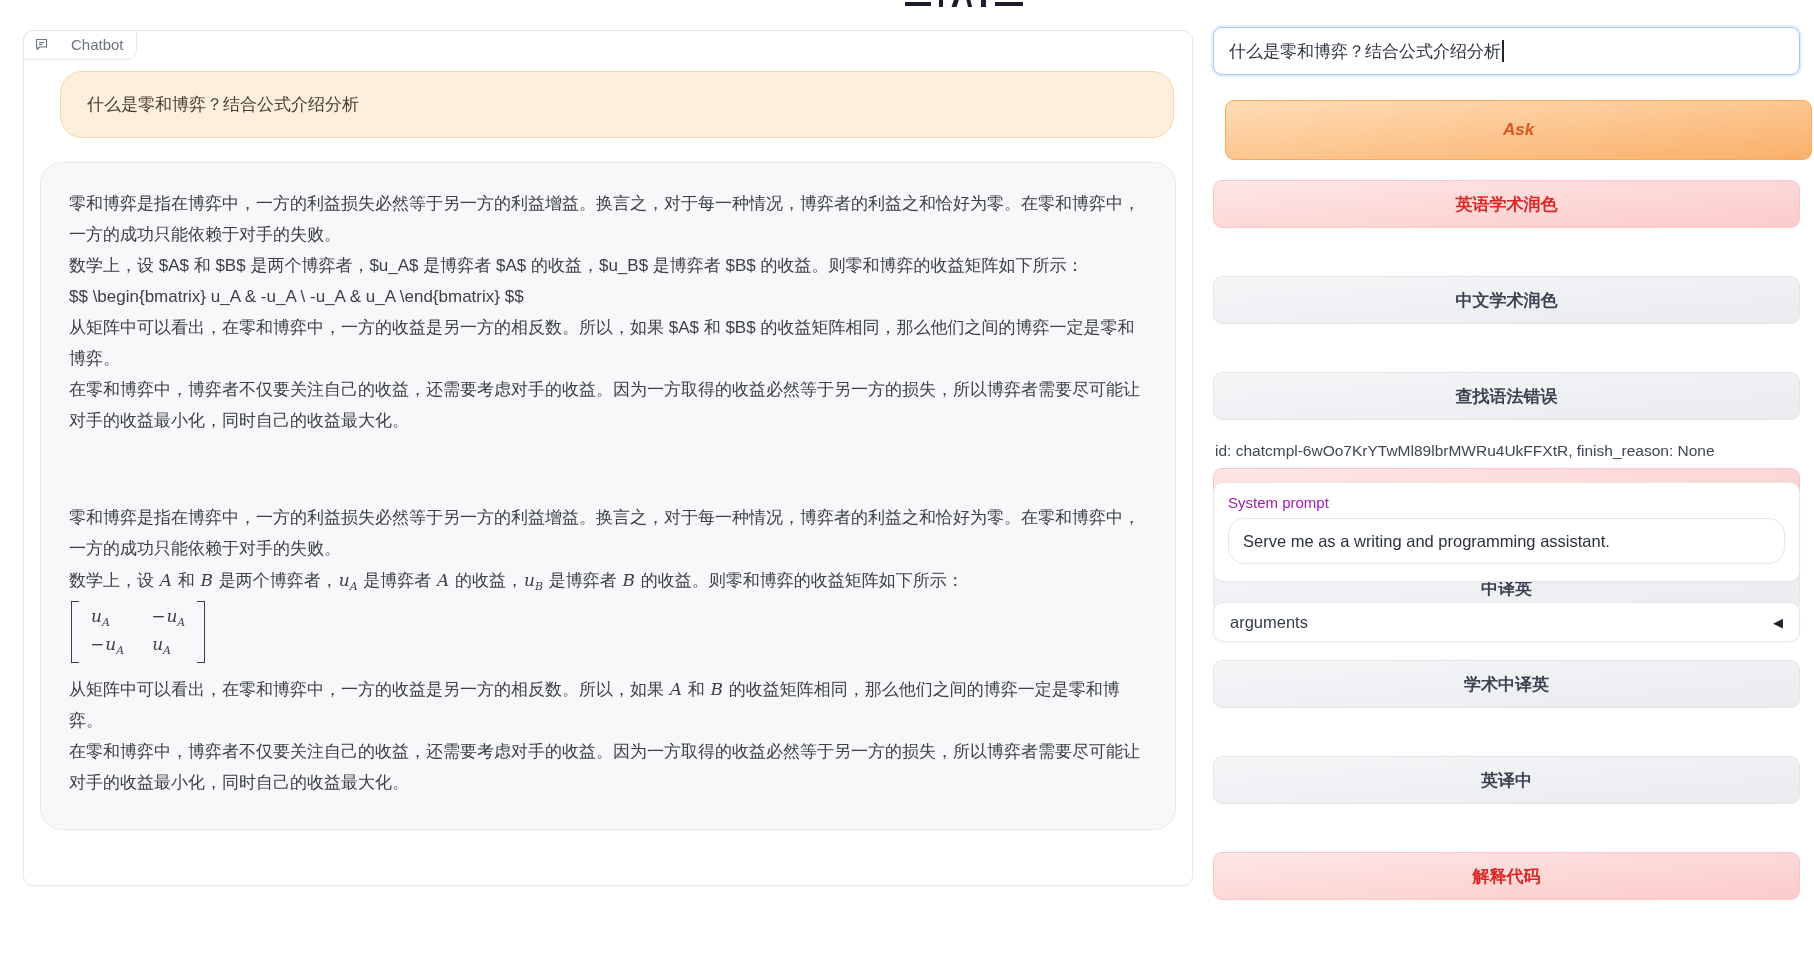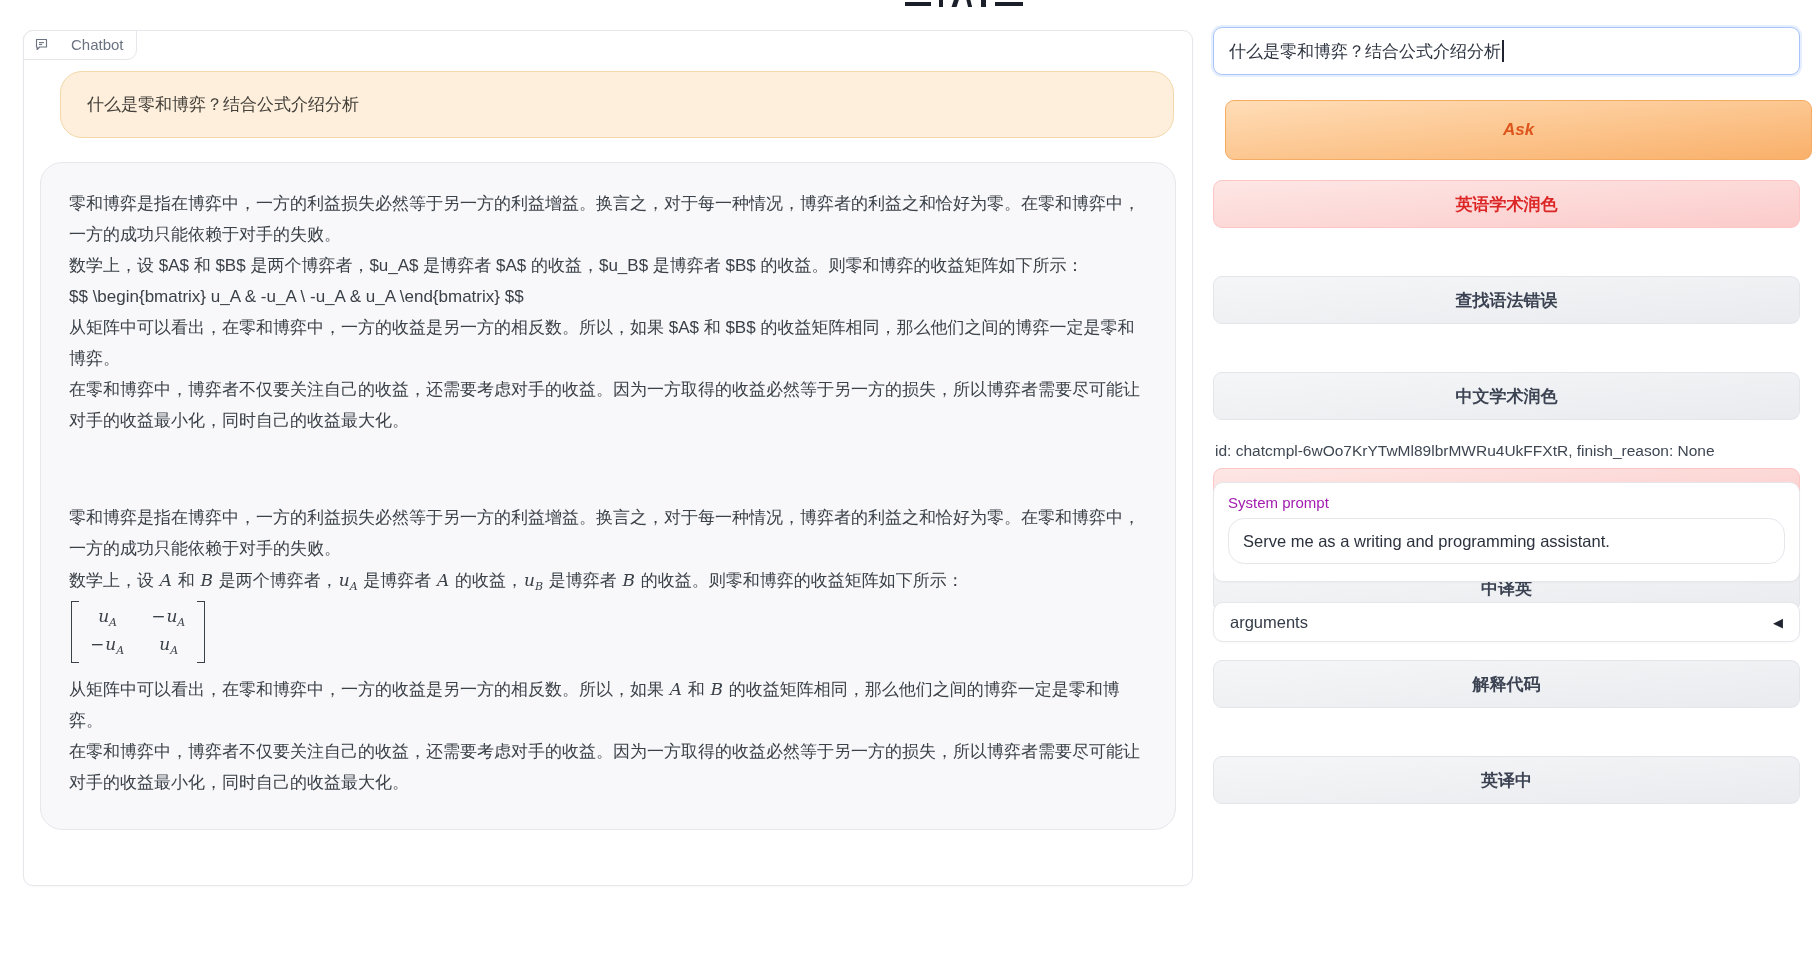--- a/index.html
+++ b/index.html
@@ -30,21 +30,21 @@
 
   .mvar { font-family:"DejaVu Serif", serif; font-style:italic; padding:0 1px; }
   .mvar sub { font-size:11px; font-style:italic; }
 
   .matrix { display:inline-flex; align-items:stretch; margin:4px 0 2px 2px;
     font-family:"DejaVu Serif", serif; font-style:italic; color:#3b4148; line-height:1.35; }
   .mbracket { width:8px; border:1.7px solid #3b4148; }
   .mbracket.left  { border-right:none; margin-right:9px; }
   .mbracket.right { border-left:none;  margin-left:9px; }
   .mgrid { display:grid; grid-template-columns:auto auto; column-gap:26px; row-gap:2px;
-    padding:4px 2px; text-align:center; font-size:17px; }
+    padding:4px 2px; font-size:17px; }
   .mgrid sub { font-size:11px; }
 
   
   .right-col { position:absolute; left:1213px; top:0; width:587px; }
 
   .ask-input { position:absolute; top:27px; left:0; width:587px; height:48px;
     border:1px solid #a9c4f9; box-shadow:0 0 0 2px rgba(167,199,250,.28);
     border-radius:9px; background:#fff; display:flex; align-items:center;
     padding:0 15px; font-size:17px; color:#2f3642; }
   .caret { display:inline-block; width:1.5px; height:22px; background:#1f2430; margin-left:1px; }
@@ -141,26 +141,27 @@
     <span>什么是零和博弈？结合公式介绍分析</span>
       <span class="caret"></span>
   </div>
 
   <div class="btn btn-primary">
     <span>Ask</span>
   </div>
 
   <div class="quick-grid" id="quick-grid">
       <div class="btn btn-stop">英语学术润色</div>
+      <div class="btn btn-secondary">中文学术润色</div>
       <div class="btn btn-secondary">查找语法错误</div>
-      <div class="btn btn-secondary">中文学术润色</div>
       <div class="btn btn-stop">中英互译</div>
       <div class="btn btn-secondary">中译英</div>
-      <div class="btn btn-secondary">解释代码</div>
+      <div class="btn btn-secondary">学术中译英</div>
       <div class="btn btn-secondary">英译中</div>
+      <div class="btn btn-stop">解释代码</div>
     </div>
 
   <div class="status-line">id: chatcmpl-6wOo7KrYTwMl89lbrMWRu4UkFFXtR, finish_reason: None</div>
 
   <div class="card sysprompt-card">
     <div class="sysprompt-label">System prompt</div>
     <div class="sysprompt-input">
       <span>Serve me as a writing and programming assistant.</span>
     </div>
   </div>

